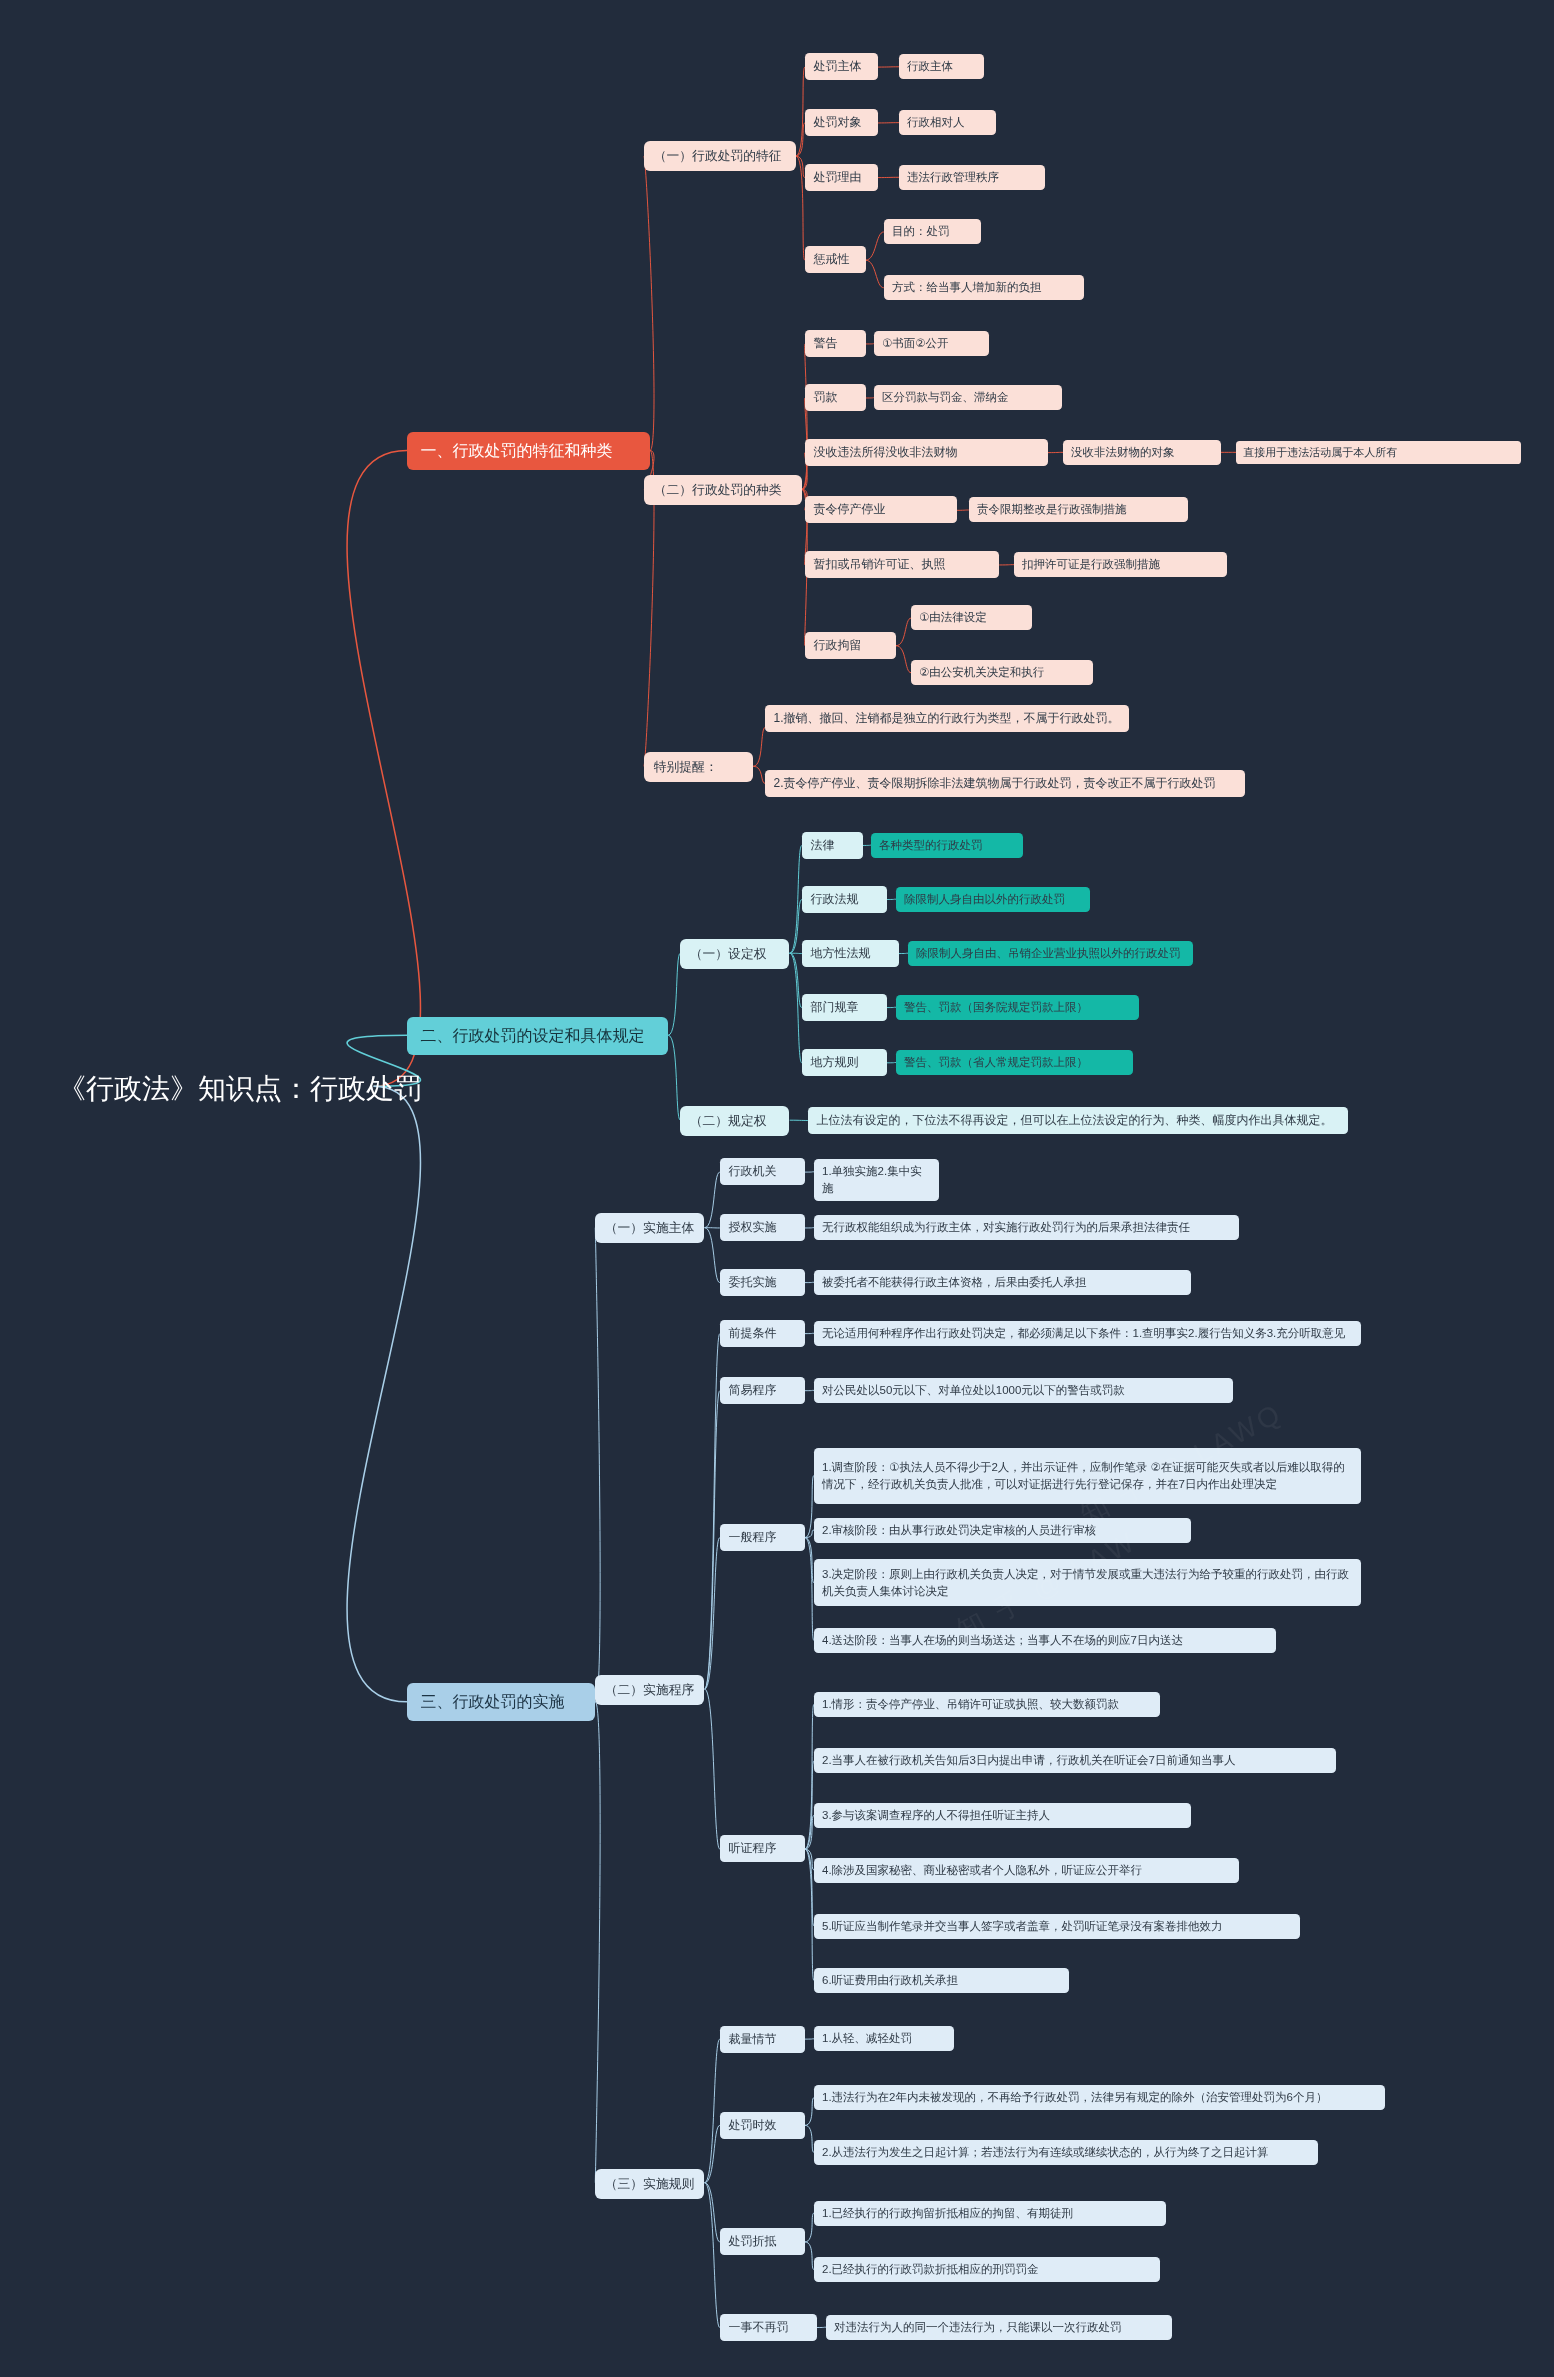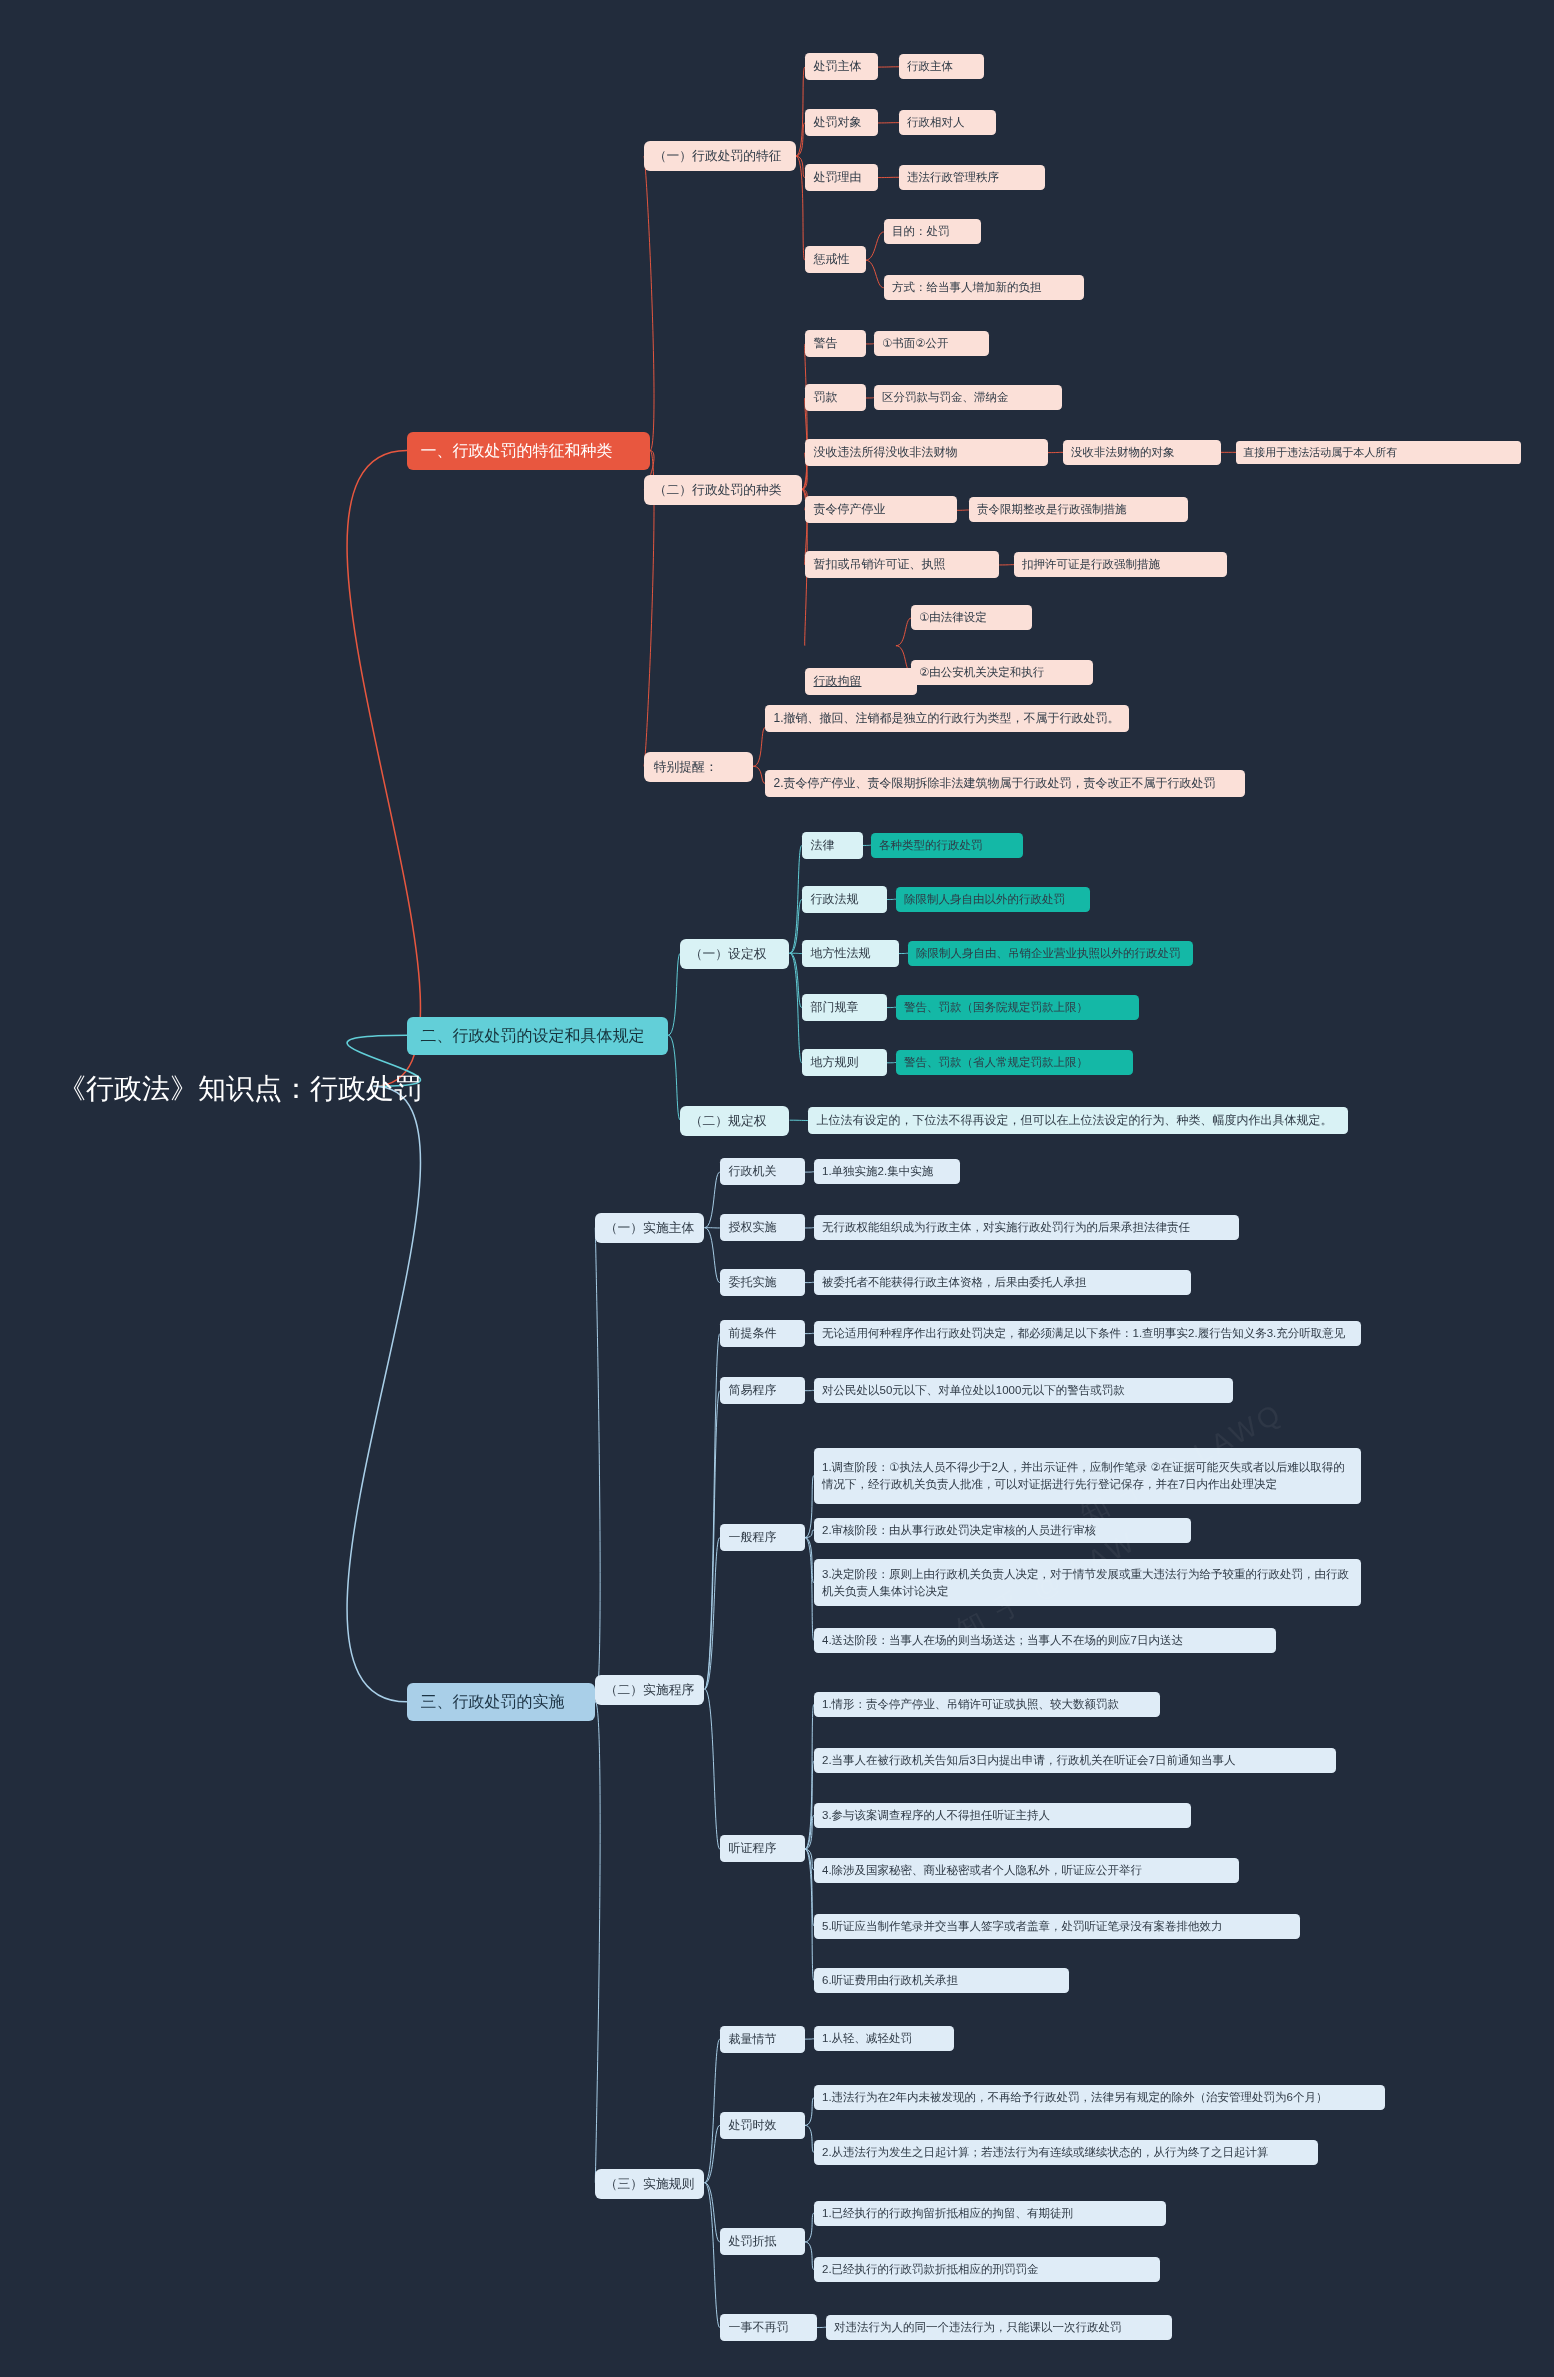--- a/index.html
+++ b/index.html
@@ -181,21 +181,21 @@
       <div class="node lvl4 c1" style="left: 874px; width: 115px; top: 331px;">①书面②公开</div>
       <div class="node lvl3 c1" style="left: 805px; width: 61px; top: 384px;">罚款</div>
       <div class="node lvl4 c1" style="left: 874px; width: 188px; top: 385px;">区分罚款与罚金、滞纳金</div>
       <div class="node lvl3 c1" style="left: 805px; width: 243px; top: 439px;">没收违法所得没收非法财物</div>
       <div class="node lvl4 c1" style="left: 1063px; width: 158px; top: 440px;">没收非法财物的对象</div>
       <div class="node lvl5" style="left: 1236px; width: 285px; top: 441px;">直接用于违法活动属于本人所有</div>
       <div class="node lvl3 c1" style="left: 805px; width: 152px; top: 496px;">责令停产停业</div>
       <div class="node lvl4 c1" style="left: 969px; width: 219px; top: 497px;">责令限期整改是行政强制措施</div>
       <div class="node lvl3 c1" style="left: 805px; width: 194px; top: 551px;">暂扣或吊销许可证、执照</div>
       <div class="node lvl4 c1" style="left: 1014px; width: 213px; top: 552px;">扣押许可证是行政强制措施</div>
-      <div class="node lvl3 c1" style="left: 805px; width: 112px; top: 668px; text-decoration: underline;">行政拘留</div>
+      <div class="node lvl3 c1" style="left: 805px; width: 91px; top: 632px;">行政拘留</div>
       <div class="node lvl4 c1" style="left: 911px; width: 121px; top: 605px;">①由法律设定</div>
       <div class="node lvl4 c1" style="left: 911px; width: 182px; top: 660px;">②由公安机关决定和执行</div>
       <div class="node lvl2 c1" style="left: 644px; width: 109px; top: 752px;">特别提醒：</div>
       <div class="node lvl3 c1" style="left: 765px; width: 364px; top: 705px;">1.撤销、撤回、注销都是独立的行政行为类型，不属于行政处罚。</div>
       <div class="node lvl3 c1" style="left: 765px; width: 480px; top: 770px;">2.责令停产停业、责令限期拆除非法建筑物属于行政处罚，责令改正不属于行政处罚</div>
       <div class="node lvl1 c2" style="left: 407px; width: 261px; top: 1017px;">二、行政处罚的设定和具体规定</div>
       <div class="node lvl2 c2" style="left: 680px; width: 109px; top: 939px;">（一）设定权</div>
       <div class="node lvl3 c2" style="left: 802px; width: 61px; top: 832px;">法律</div>
       <div class="node lvl4 c2" style="left: 871px; width: 152px; top: 833px;">各种类型的行政处罚</div>
       <div class="node lvl3 c2" style="left: 802px; width: 85px; top: 886px;">行政法规</div>
@@ -204,21 +204,21 @@
       <div class="node lvl4 c2" style="left: 908px; width: 285px; top: 941px;">除限制人身自由、吊销企业营业执照以外的行政处罚</div>
       <div class="node lvl3 c2" style="left: 802px; width: 85px; top: 994px;">部门规章</div>
       <div class="node lvl4 c2" style="left: 896px; width: 243px; top: 995px;">警告、罚款（国务院规定罚款上限）</div>
       <div class="node lvl3 c2" style="left: 802px; width: 85px; top: 1049px;">地方规则</div>
       <div class="node lvl4 c2" style="left: 896px; width: 237px; top: 1050px;">警告、罚款（省人常规定罚款上限）</div>
       <div class="node lvl2 c2" style="left: 680px; width: 109px; top: 1106px;">（二）规定权</div>
       <div class="node lvl3 c2" style="left: 808px; width: 540px; top: 1107px;">上位法有设定的，下位法不得再设定，但可以在上位法设定的行为、种类、幅度内作出具体规定。</div>
       <div class="node lvl1 c3" style="left: 407px; width: 188px; top: 1683px;">三、行政处罚的实施</div>
       <div class="node lvl2 c3" style="left: 595px; width: 109px; top: 1213px;">（一）实施主体</div>
       <div class="node lvl3 c3" style="left: 720px; width: 85px; top: 1158px;">行政机关</div>
-      <div class="node lvl4 c3" style="left: 814px; width: 146px; top: 1159px;">1.单独实施2.集中实施</div>
+      <div class="node lvl4 c3" style="left: 814px; width: 125px; top: 1159px;">1.单独实施2.集中实施</div>
       <div class="node lvl3 c3" style="left: 720px; width: 85px; top: 1214px;">授权实施</div>
       <div class="node lvl4 c3" style="left: 814px; width: 425px; top: 1215px;">无行政权能组织成为行政主体，对实施行政处罚行为的后果承担法律责任</div>
       <div class="node lvl3 c3" style="left: 720px; width: 85px; top: 1269px;">委托实施</div>
       <div class="node lvl4 c3" style="left: 814px; width: 377px; top: 1270px;">被委托者不能获得行政主体资格，后果由委托人承担</div>
       <div class="node lvl2 c3" style="left: 595px; width: 109px; top: 1675px;">（二）实施程序</div>
       <div class="node lvl3 c3" style="left: 720px; width: 85px; top: 1320px;">前提条件</div>
       <div class="node lvl4 c3" style="left: 814px; width: 547px; top: 1321px;">无论适用何种程序作出行政处罚决定，都必须满足以下条件：1.查明事实2.履行告知义务3.充分听取意见</div>
       <div class="node lvl3 c3" style="left: 720px; width: 85px; top: 1377px;">简易程序</div>
       <div class="node lvl4 c3" style="left: 814px; width: 419px; top: 1378px;">对公民处以50元以下、对单位处以1000元以下的警告或罚款</div>
       <div class="node lvl3 c3" style="left: 720px; width: 85px; top: 1524px;">一般程序</div>

